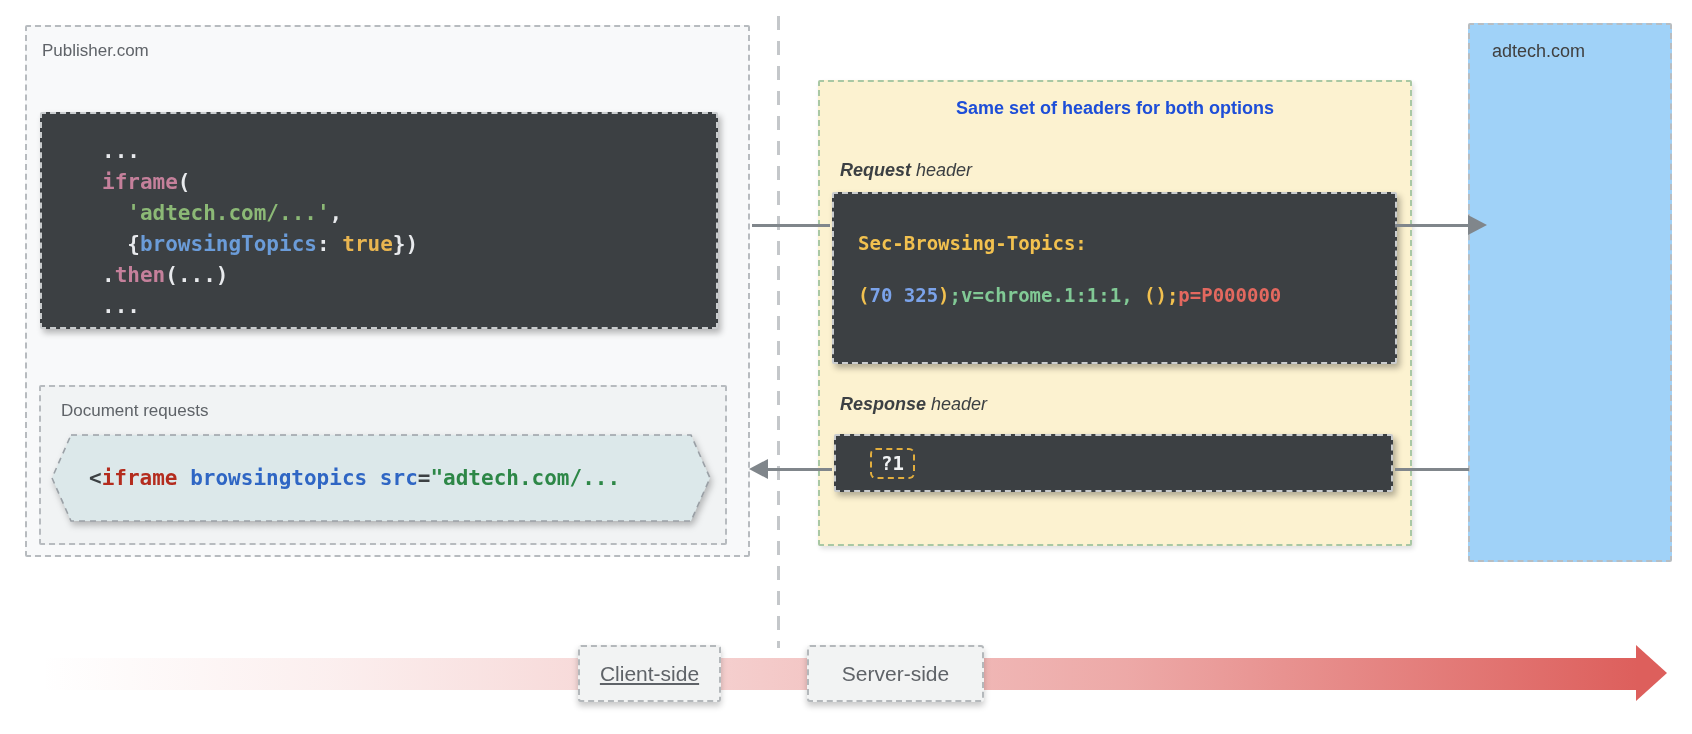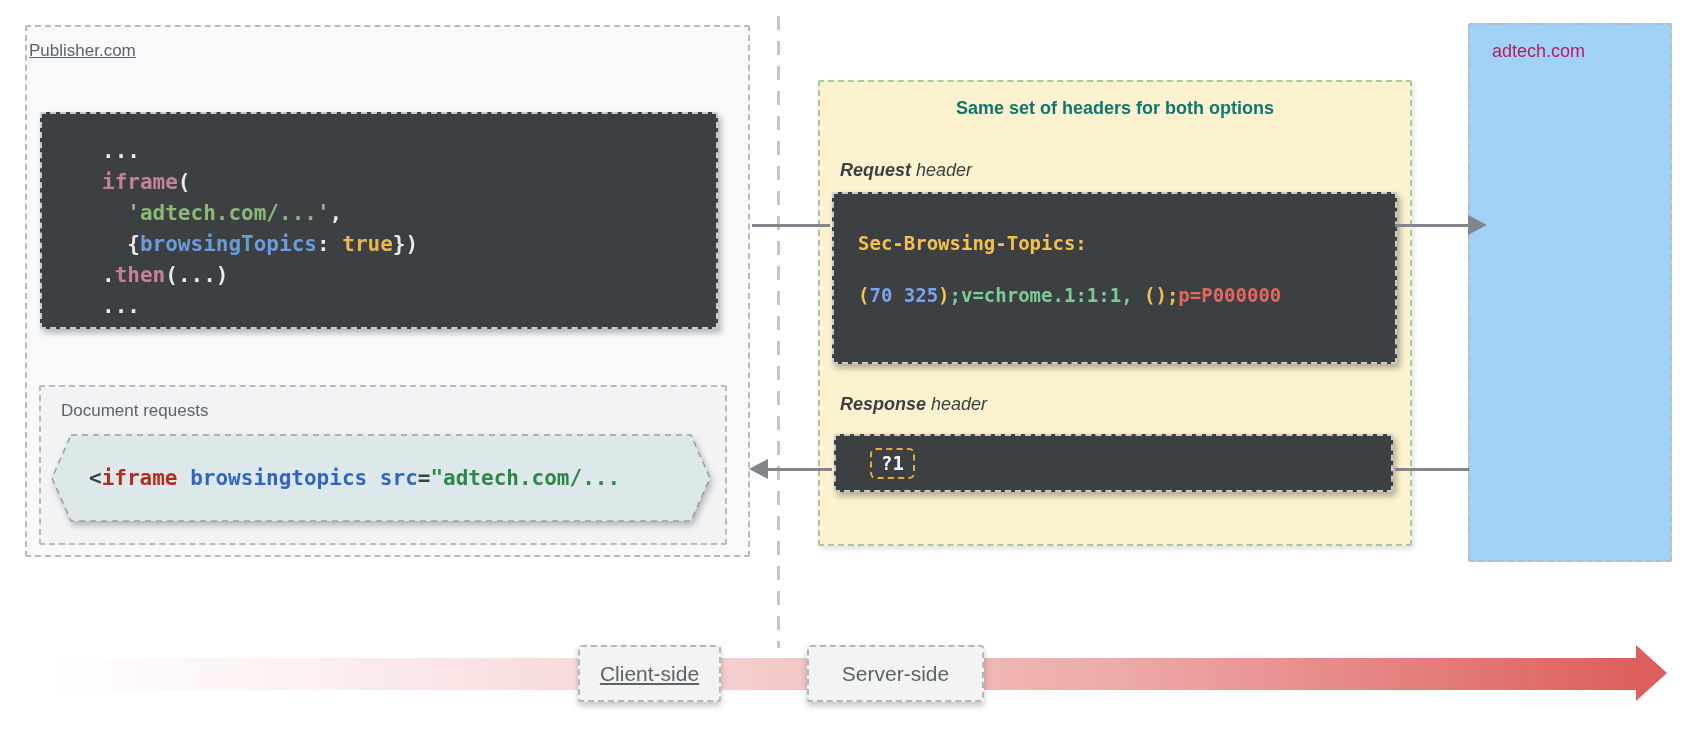--- a/index.html
+++ b/index.html
@@ -7,21 +7,21 @@
     position:relative;width:1692px;height:734px;background:#ffffff;
     font-family:"Liberation Sans", sans-serif;overflow:hidden;
   }
   .abs{position:absolute;}
   
   .publisher-box{
     left:25px;top:25px;width:721px;height:528px;
     background:#f8f9fa;border:2px dashed #b7bbbf;border-radius:2px;
   }
   .box-label{font-size:17px;color:#5f6368;}
-  .publisher-label{left:2px;top:14px;text-decoration:underline;}
+  .publisher-label{left:15px;top:14px;}
   .code-block{
     left:13px;top:85px;width:674px;height:213px;
     background:#3c4043;border:2px dashed #c9ccce;border-radius:2px;
     box-shadow:3px 4px 6px rgba(0,0,0,0.28);
   }
   .code-text{
     left:60px;top:22px;white-space:pre;
     font-family:"DejaVu Sans Mono", monospace;font-weight:bold;
     font-size:21px;line-height:31px;color:#e8eaed;
   }
@@ -41,21 +41,21 @@
     background:repeating-linear-gradient(to bottom,#c4c7ca 0 14px,transparent 14px 25px);
   }
   
   .headers-panel{
     left:818px;top:80px;width:590px;height:462px;
     background:#fcf2d0;border:2px dashed #a9c8a4;border-radius:2px;
     box-shadow:2px 3px 5px rgba(0,0,0,0.12);
   }
   .panel-title{
     left:0;top:16px;width:100%;text-align:center;
-    font-size:18px;font-weight:bold;color:#0f766e;
+    font-size:18px;font-weight:bold;color:#1d4ed8;
   }
   .hdr-label{font-size:18px;color:#3c4043;font-style:italic;}
   .hdr-label b{font-weight:bold;}
   .request-label{left:20px;top:78px;}
   .response-label{left:20px;top:312px;}
   .hdr-dark{
     background:#3c4043;border:2px dashed #c9ccce;border-radius:2px;
     box-shadow:3px 4px 6px rgba(0,0,0,0.3);
   }
   .request-dark{left:12px;top:110px;width:561px;height:168px;}
@@ -68,21 +68,21 @@
   .observe-badge{
     display:inline-block;margin-left:10px;padding:2px 9px 3px 9px;
     border:2px dashed #e2ae3e;border-radius:6px;color:#f1f3f4;
     font-family:"DejaVu Sans Mono", monospace;font-weight:bold;font-size:19px;
   }
   
   .adtech-box{
     left:1468px;top:23px;width:200px;height:535px;
     background:#a0d2f8;border:2px dashed #b8bdc1;border-radius:2px;
   }
-  .adtech-label{left:22px;top:16px;font-size:18px;color:#be185d;}
+  .adtech-label{left:22px;top:16px;font-size:18px;color:#404040;}
   
   .arrow-line{background:#80868b;height:3px;z-index:5;}
   .arrow-head-right{
     width:0;height:0;border-top:10px solid transparent;border-bottom:10px solid transparent;
     border-left:19px solid #80868b;z-index:5;
   }
   .arrow-head-left{
     width:0;height:0;border-top:10px solid transparent;border-bottom:10px solid transparent;
     border-right:19px solid #80868b;z-index:5;
   }

